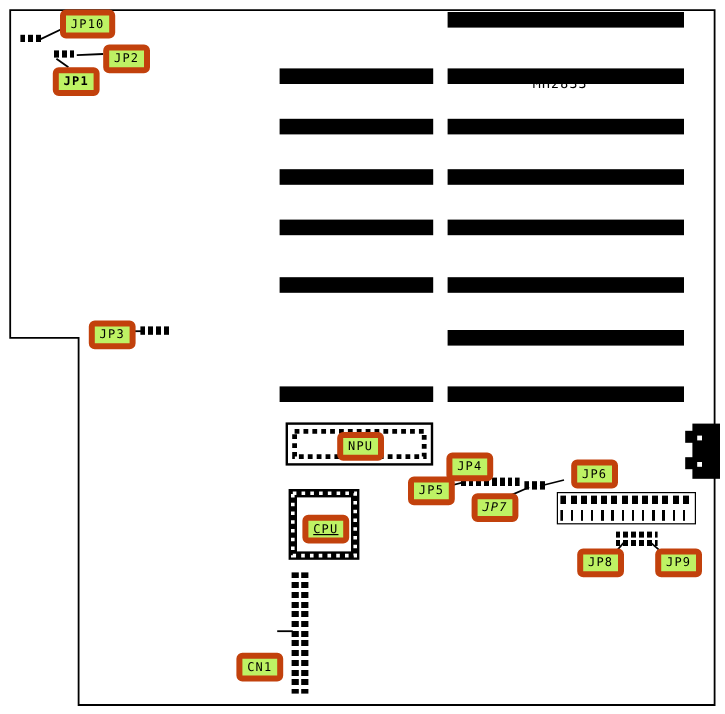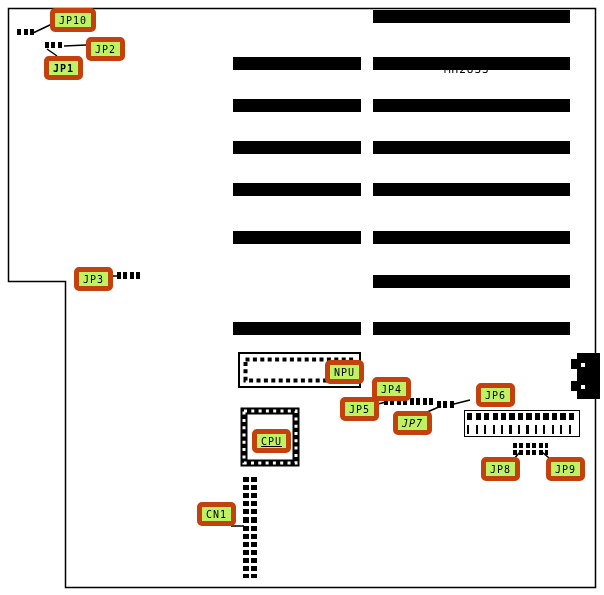--- a/index.html
+++ b/index.html
@@ -125,23 +125,23 @@
 
   <div class="cn1col" style="left:243px;top:477px;"></div>
   <div class="cn1col" style="left:251px;top:477px;"></div>
 
   <div class="model">MH2833</div>
 
   <div class="lbl" style="left:50px;top:8px;">JP10</div>
   <div class="lbl" style="left:86px;top:37px;">JP2</div>
   <div class="lbl" style="left:44px;top:56px;font-weight:bold;">JP1</div>
   <div class="lbl" style="left:74px;top:267px;">JP3</div>
-  <div class="lbl" style="left:281px;top:360px;margin-left:44px;">NPU</div>
+  <div class="lbl" style="left:281px;top:360px;">NPU</div>
   <div class="lbl" style="left:372px;top:377px;">JP4</div>
   <div class="lbl" style="left:340px;top:397px;text-align:right;">JP5</div>
   <div class="lbl" style="left:476px;top:383px;">JP6</div>
   <div class="lbl" style="left:393px;top:411px;font-style:italic;">JP7</div>
   <div class="lbl" style="left:252px;top:429px;text-decoration:underline;">CPU</div>
   <div class="lbl" style="left:481px;top:457px;text-align:right;">JP8</div>
   <div class="lbl" style="left:546px;top:457px;">JP9</div>
-  <div class="lbl" style="left:197px;top:502px;">CN1</div>
+  <div class="lbl" style="left:197px;top:544px;">CN1</div>
 
 </div>
 
 </body></html>

